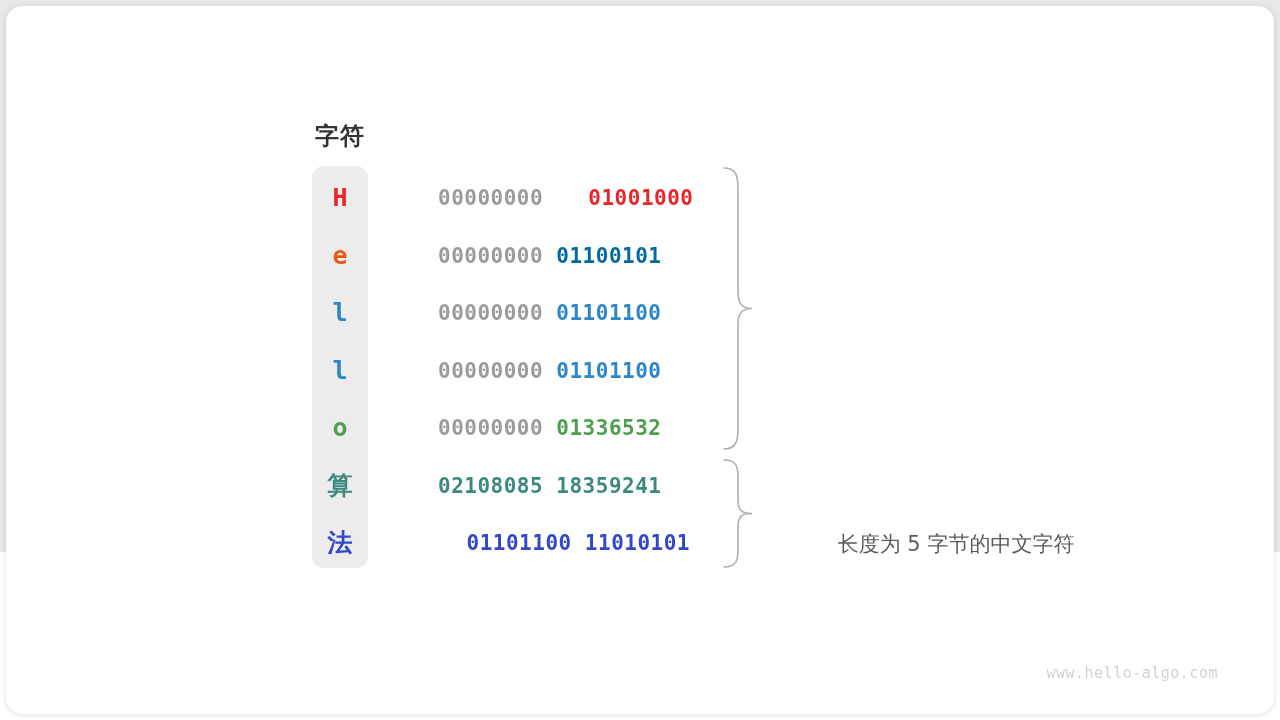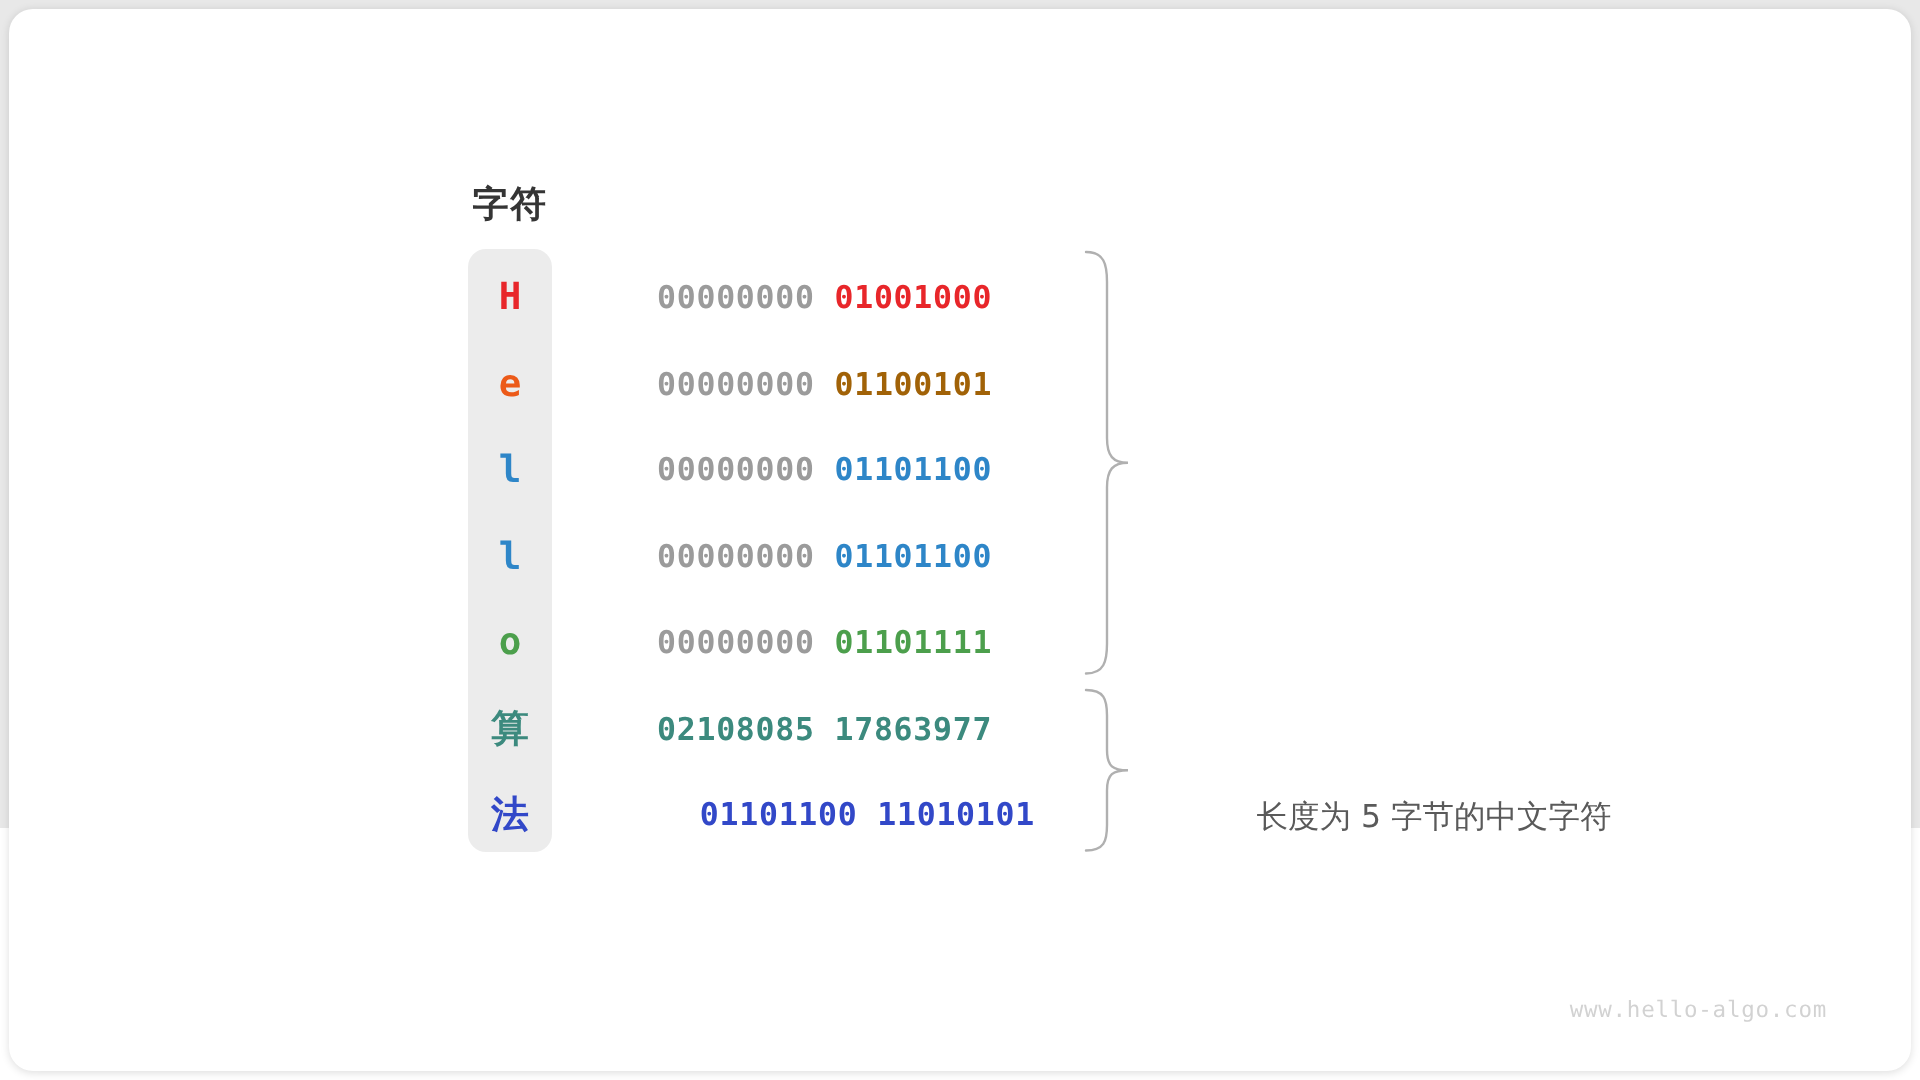--- a/index.html
+++ b/index.html
@@ -143,31 +143,31 @@
 
 <div class="page">
   <div class="card">
 
     <div class="hdr-char">字符</div>
 
     <div class="char-panel"></div>
 
     <div id="rows-host">
         <div class="char-cell" style="top: 178px; color: rgb(232, 38, 42);">H</div>
-        <div class="bin-row" style="top: 178px;"><span style="color: rgb(155, 155, 155);">00000000</span><span class="bin-gap"> </span><span style="color: rgb(232, 38, 42);">01001000</span></div>
+        <div class="bin-row" style="top: 178px;"><span style="color: rgb(155, 155, 155);">00000000</span><span class="bin-gap"> </span><span style="color: rgb(232, 38, 42); margin-left: 32px;">01001000</span></div>
         <div class="char-cell" style="top: 235.5px; color: rgb(236, 90, 24);">e</div>
-        <div class="bin-row" style="top: 235.5px;"><span style="color: rgb(155, 155, 155);">00000000</span><span class="bin-gap"> </span><span style="color: #a16207;">01100101</span></div>
+        <div class="bin-row" style="top: 235.5px;"><span style="color: rgb(155, 155, 155);">00000000</span><span class="bin-gap"> </span><span style="color: #0369a1;">01100101</span></div>
         <div class="char-cell" style="top: 293px; color: rgb(46, 134, 200);">l</div>
         <div class="bin-row" style="top: 293px;"><span style="color: rgb(155, 155, 155);">00000000</span><span class="bin-gap"> </span><span style="color: rgb(46, 134, 200);">01101100</span></div>
         <div class="char-cell" style="top: 350.5px; color: rgb(46, 134, 200);">l</div>
         <div class="bin-row" style="top: 350.5px;"><span style="color: rgb(155, 155, 155);">00000000</span><span class="bin-gap"> </span><span style="color: rgb(46, 134, 200);">01101100</span></div>
         <div class="char-cell" style="top: 408px; color: rgb(76, 159, 76);">o</div>
-        <div class="bin-row" style="top: 408px;"><span style="color: rgb(155, 155, 155);">00000000</span><span class="bin-gap"> </span><span style="color: rgb(76, 159, 76);">01101111</span></div>
+        <div class="bin-row" style="top: 408px;"><span style="color: rgb(155, 155, 155);">00000000</span><span class="bin-gap"> </span><span style="color: rgb(76, 159, 76);">01336532</span></div>
         <div class="char-cell cjk" style="top: 465.5px; color: rgb(60, 138, 126);">算</div>
-        <div class="bin-row" style="top: 465.5px;"><span style="color: rgb(60, 138, 126);">02108085</span><span class="bin-gap"> </span><span style="color: rgb(60, 138, 126);">17863977</span></div>
+        <div class="bin-row" style="top: 465.5px;"><span style="color: rgb(60, 138, 126);">02108085</span><span class="bin-gap"> </span><span style="color: rgb(60, 138, 126);">18359241</span></div>
         <div class="char-cell cjk" style="top: 523px; color: rgb(50, 72, 200);">法</div>
         <div class="bin-row" style="top: 523px; text-align: right;"><span style="color: rgb(50, 72, 200);">01101100</span><span class="bin-gap"> </span><span style="color: rgb(50, 72, 200);">11010101</span></div>
       </div>
 
     <div class="brace" style="left:716px; top:160px;">
       <svg width="36" height="285" viewBox="0 0 36 285" fill="none" xmlns="http://www.w3.org/2000/svg">
         <path d="M2 2 C 14 2, 16 10, 16 22 L 16 126 C 16 138, 20 142.5, 30 142.5
                  C 20 142.5, 16 147, 16 159 L 16 263 C 16 275, 14 283, 2 283" stroke="#b0b0b0" stroke-width="1.6" fill="none" stroke-linecap="round"></path>
       </svg>
     </div>

